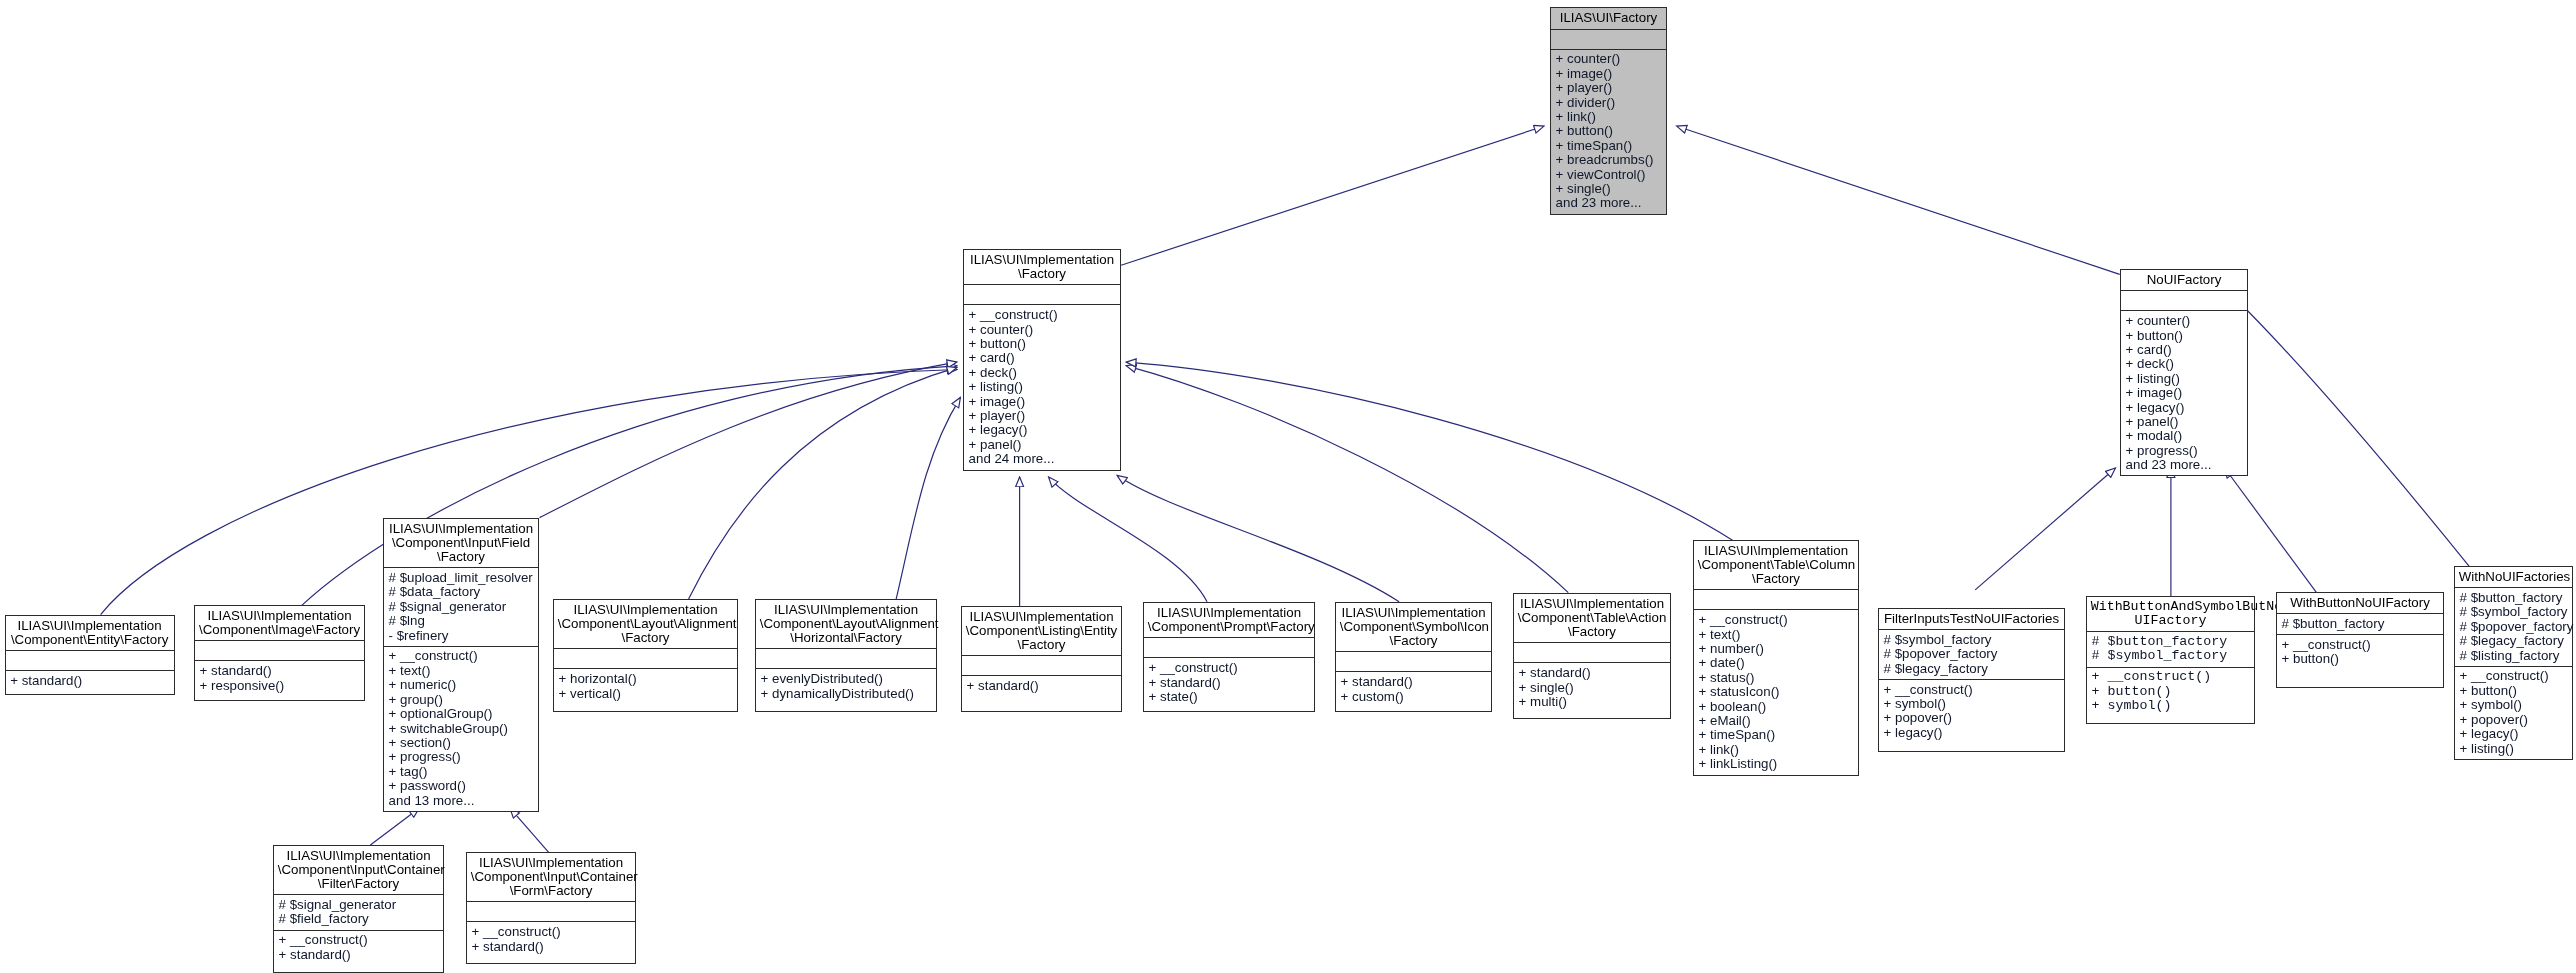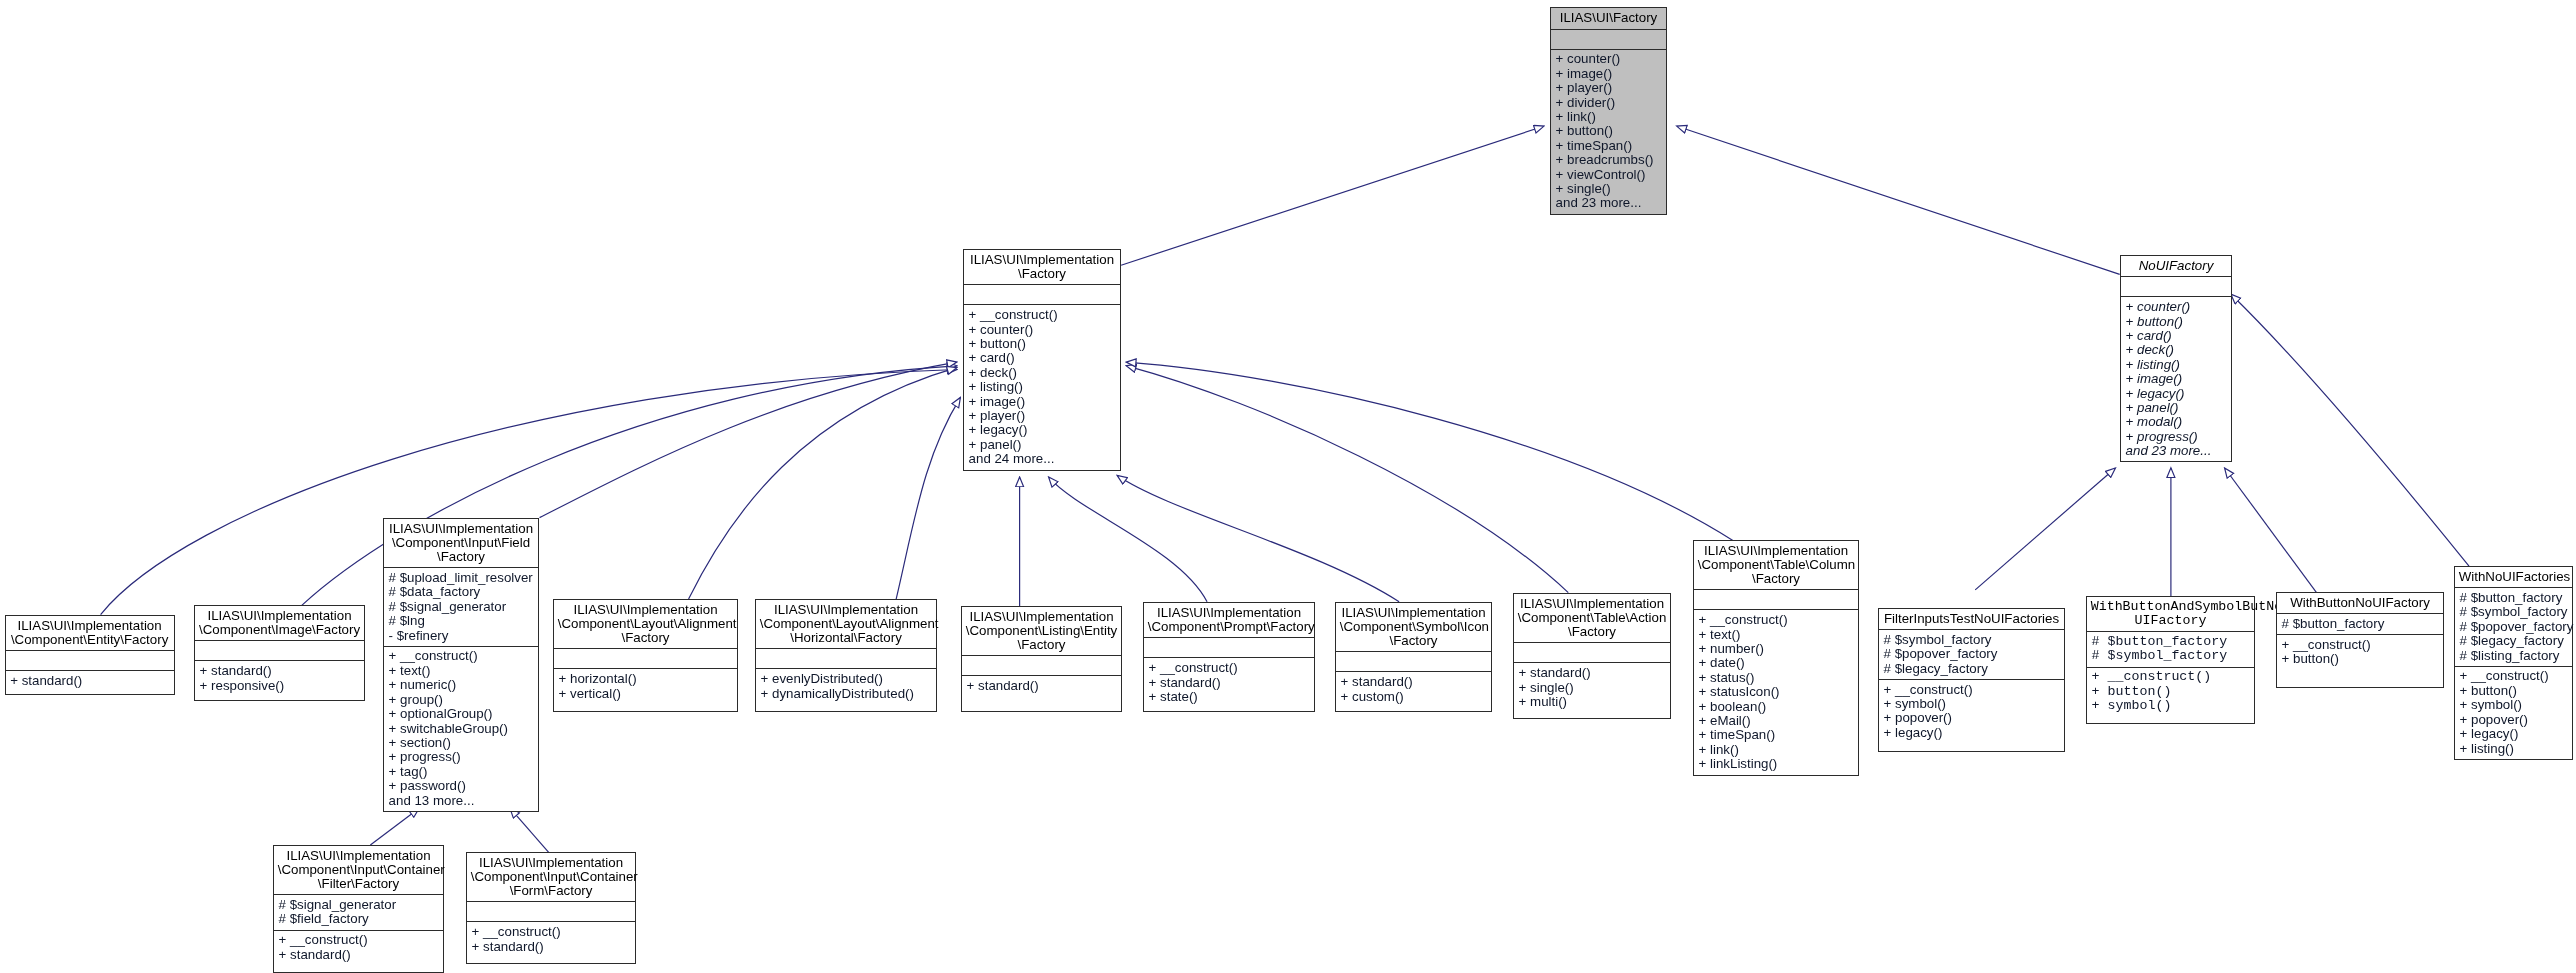--- a/index.html
+++ b/index.html
@@ -136,21 +136,21 @@
         <div class="member">+ card()</div>
         <div class="member">+ deck()</div>
         <div class="member">+ listing()</div>
         <div class="member">+ image()</div>
         <div class="member">+ player()</div>
         <div class="member">+ legacy()</div>
         <div class="member">+ panel()</div>
         <div class="member">and 24 more...</div>
       </div>
     </div>
-    <div class="node thick" style="left: 2120px; top: 255px; width: 112px; min-height: 207px; font-style: italic;">
+    <div class="node thick" style="left: 2120px; top: 269px; width: 128px; min-height: 207px;">
       <div class="title">NoUIFactory</div>
       <div class="sep thick"></div>
       <div class="compartment empty"></div>
       <div class="sep thick"></div>
       <div class="compartment">
         <div class="member">+ counter()</div>
         <div class="member">+ button()</div>
         <div class="member">+ card()</div>
         <div class="member">+ deck()</div>
         <div class="member">+ listing()</div>

